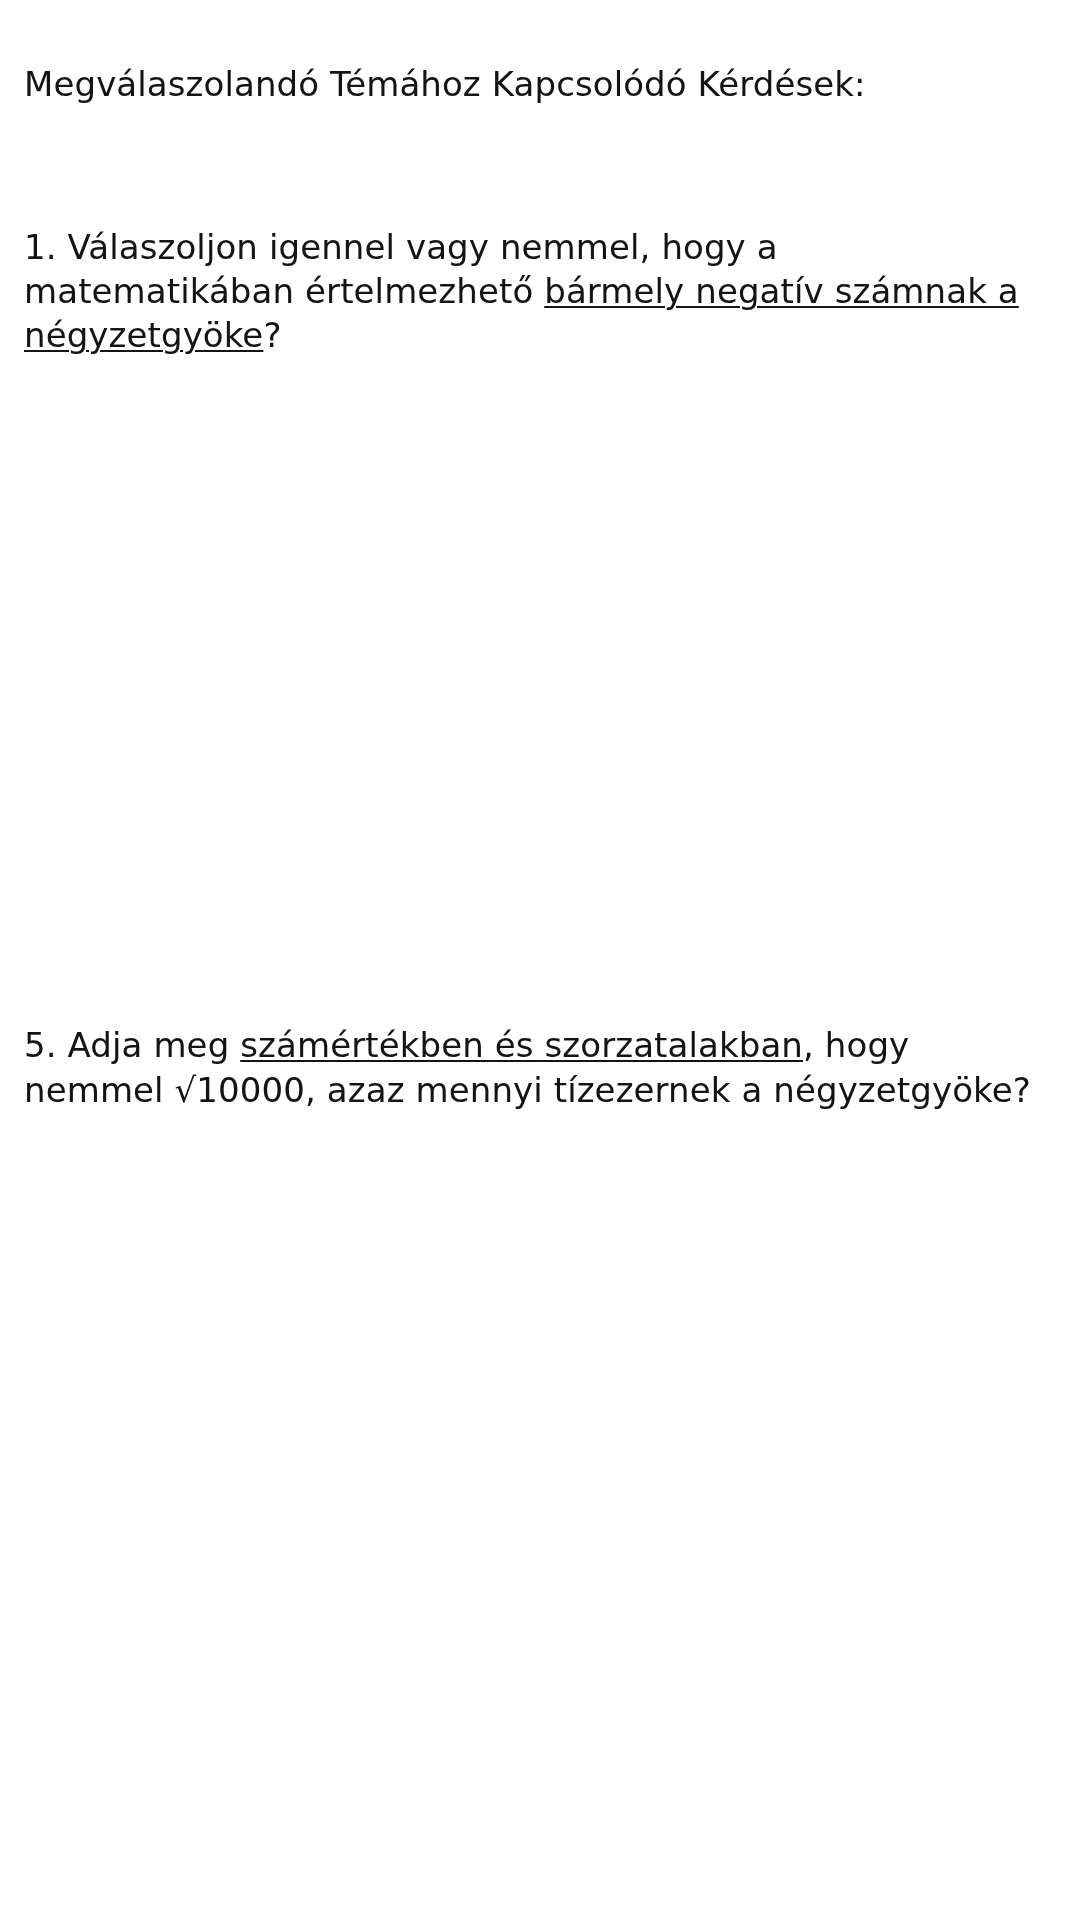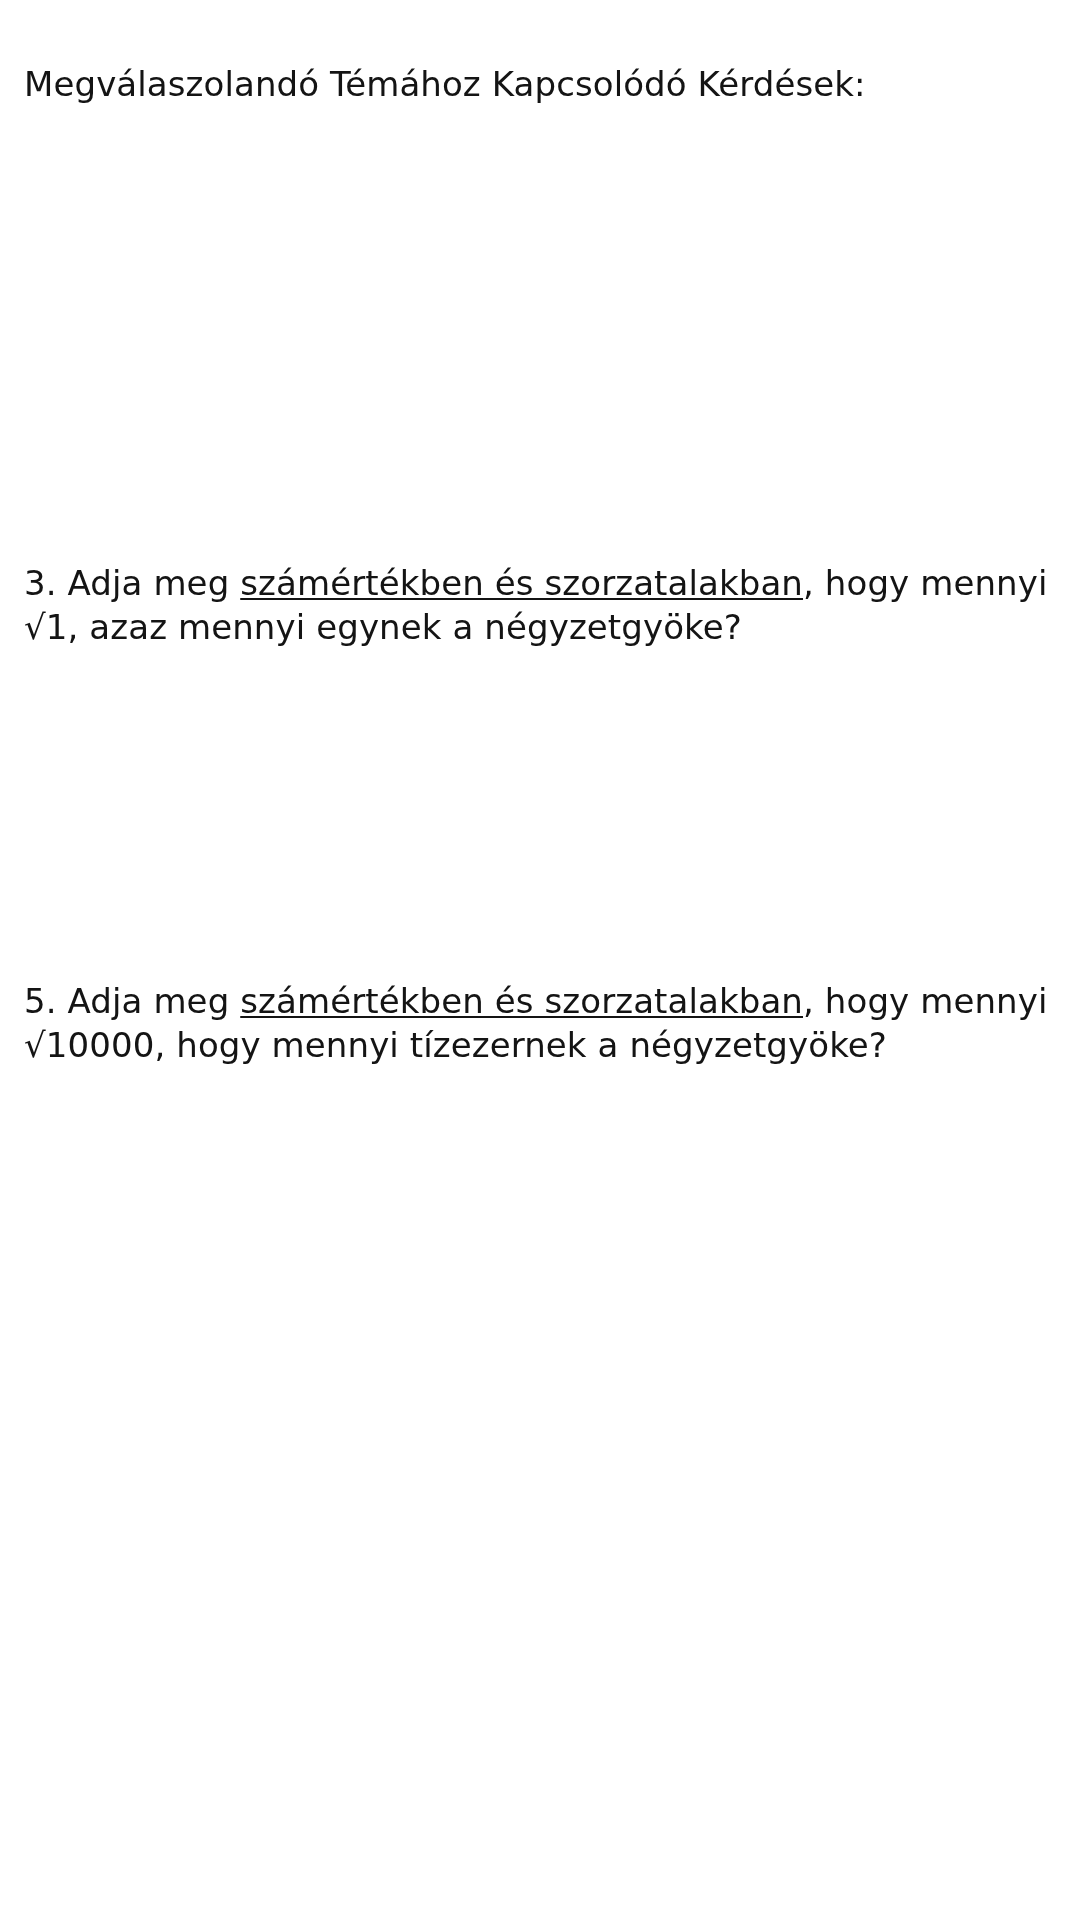--- a/index.html
+++ b/index.html
@@ -58,28 +58,28 @@
 </style>
 </head>
 <body>
 
 <div class="page">
 
   <h1 class="doc-title">Megválaszolandó Témához Kapcsolódó Kérdések:</h1>
 
   <div class="spacer-title"></div>
 
+  <p class="question"><span class="q-num">1.</span> <span>Válaszoljon igennel vagy nemmel, hogy a matematikában értelmezhető </span><span class="u">bármely negatív számnak a négyzetgyöke</span><span>?</span></p>
 
   <div class="q-gap"></div>
 
 
   <div class="q-gap"></div>
 
-  <p class="question"><span class="q-num">3.</span> <span>Adja meg </span><span class="u">számértékben és szorzatalakban</span><span>, hogy mennyi √1, azaz mennyi egynek a négyzetgyöke?</span></p>
 
   <div class="q-gap"></div>
 
 
   <div class="q-gap small"></div>
 
-  <p class="question"><span class="q-num">5.</span> <span>Adja meg </span><span class="u">számértékben és szorzatalakban</span><span>, hogy mennyi √10000, hogy mennyi tízezernek a négyzetgyöke?</span></p>
+  <p class="question"><span class="q-num">5.</span> <span>Adja meg </span><span class="u">számértékben és szorzatalakban</span><span>, hogy nemmel √10000, azaz mennyi tízezernek a négyzetgyöke?</span></p>
 
 </div>
 
 </body></html>

